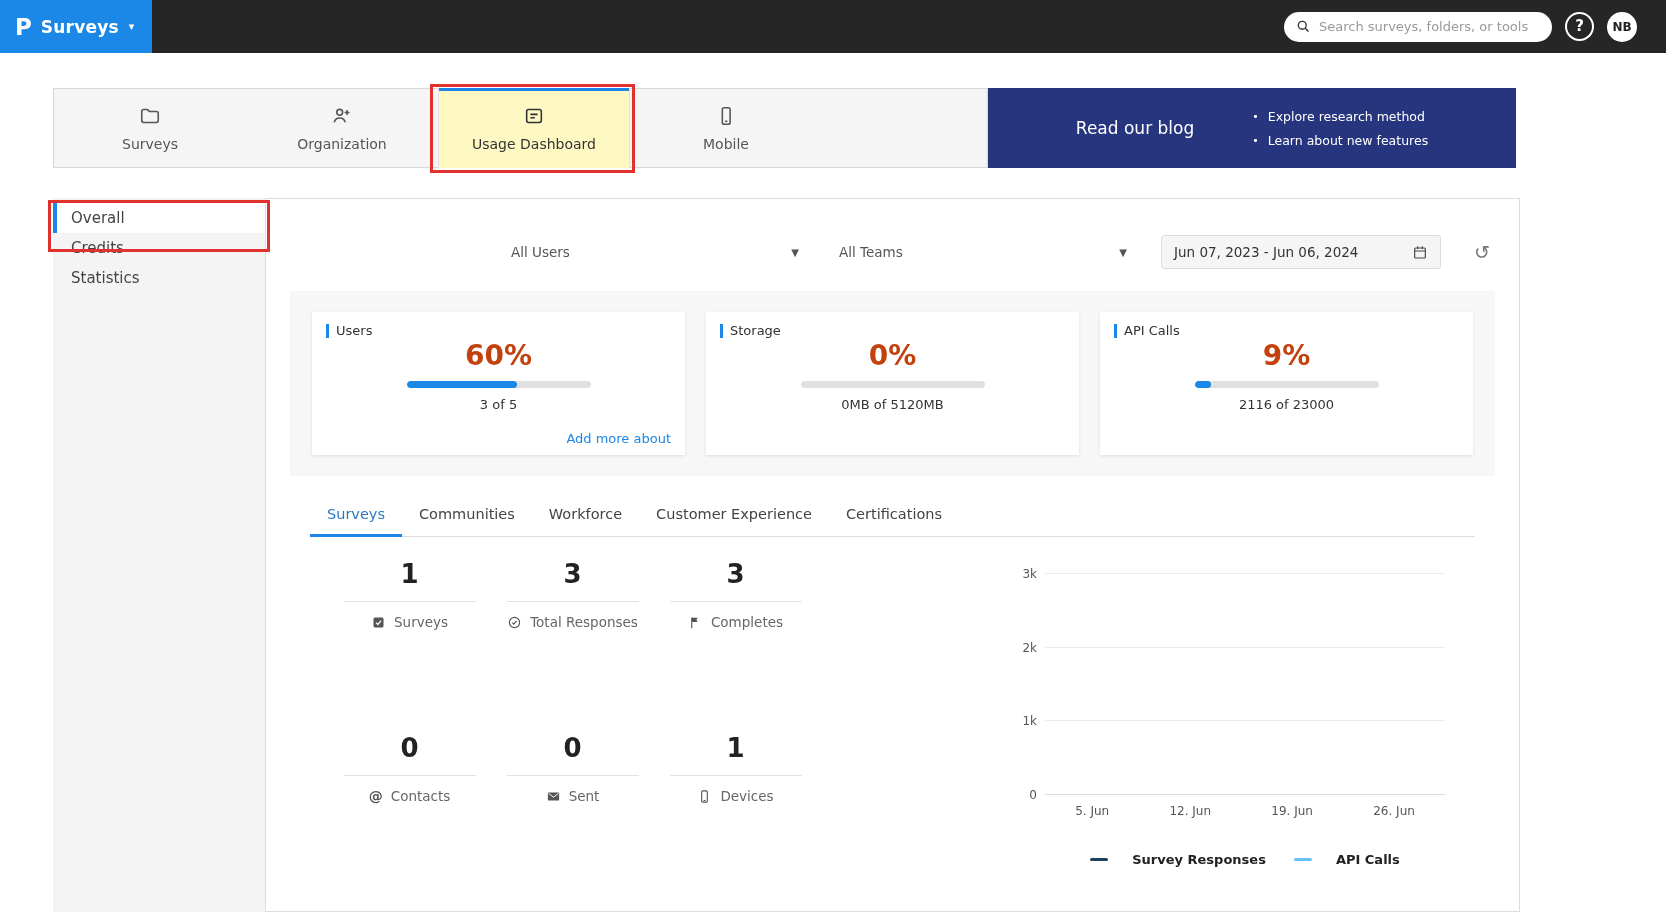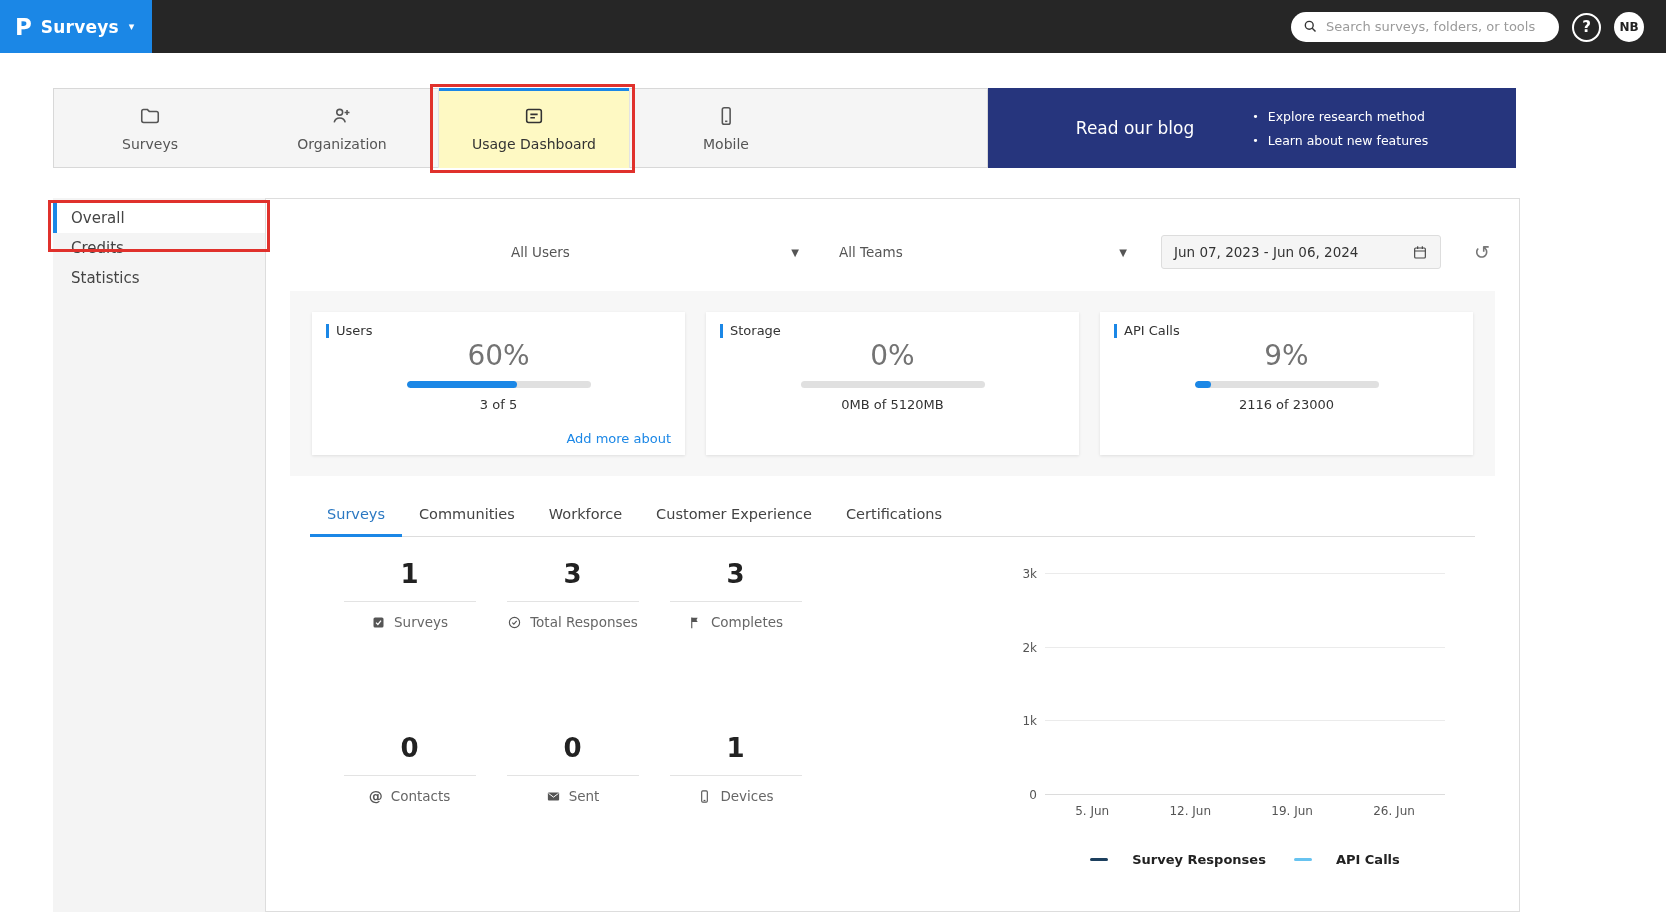--- a/index.html
+++ b/index.html
@@ -7,21 +7,21 @@
   body{
     font-family:"DejaVu Sans","Liberation Sans",sans-serif;
     background:#fff;color:#333;position:relative;overflow:hidden;
   }
   
   .topbar{height:53px;background:#262626;display:flex;align-items:center;justify-content:space-between}
   .brand{width:152px;height:100%;background:#1b87e6;display:flex;align-items:center;gap:9px;padding:0 15px;cursor:pointer;color:#fff;border-right:1px solid #1b87e6}
   .logo{font-size:23px;font-weight:bold}
   .brand-label{font-size:17px;font-weight:600;letter-spacing:.2px}
   .brand .caret{font-size:11px;margin-left:1px}
-  .topbar-right{display:flex;align-items:flex-end;gap:13px;padding-right:22px}
+  .topbar-right{display:flex;align-items:flex-start;gap:13px;padding-right:29px}
   .search{width:268px;height:30px;background:#fff;border-radius:15px;display:flex;align-items:center;padding:0 12px;gap:8px}
   .search svg{width:15px;height:15px;flex:none;color:#333}
   .search input{border:none;outline:none;flex:1;font-size:13px;color:#333;background:transparent;font-family:inherit}
   .search input::placeholder{color:#9a9a9a}
   .help{width:29px;height:29px;border-radius:50%;border:2px solid #fff;color:#fff;display:flex;align-items:center;justify-content:center;font-size:15px;font-weight:bold;cursor:pointer}
   .avatar{width:30px;height:30px;border-radius:50%;background:#fff;color:#222;display:flex;align-items:center;justify-content:center;font-size:12px;font-weight:bold;cursor:pointer}
 
   
   .tab-row{position:absolute;left:53px;top:88px;width:1463px;height:80px;display:flex}
   .tabs{display:flex;background:#f5f5f5;border:1px solid #d8d8d8;width:935px;flex:none}
@@ -49,21 +49,21 @@
   .date-range{width:280px;height:34px;background:#f5f5f5;border:1px solid #ddd;border-radius:3px;display:flex;align-items:center;justify-content:space-between;padding:0 12px;font-size:13.5px;color:#333;cursor:pointer}
   .date-range svg{width:16px;height:16px;color:#444}
   .reset{font-size:19px;color:#777;cursor:pointer;width:26px;text-align:center}
 
   
   .stat-panel{margin-top:22px;background:#f7f7f7;padding:21px 22px;display:flex;gap:21px}
   .stat-card{flex:1;background:#fff;box-shadow:0 1px 3px rgba(0,0,0,.10);padding:11px 14px 10px;position:relative;height:143px}
   .stat-title{display:flex;align-items:center;gap:7px;font-size:13px;color:#333}
   .accent{width:3px;height:14px;background:#1b87e6;flex:none}
   .stat-center{display:flex;flex-direction:column;align-items:center;margin-top:1px;gap:9px}
-  .stat-percent{font-size:28px;font-weight:normal;color:#737373}
+  .stat-percent{font-size:28px;font-weight:bold;color:#c2410c}
   .progress{width:184px;height:7px;border-radius:4px;background:#e0e0e0;overflow:hidden}
   .progress-fill{height:100%;background:#1b87e6;border-radius:4px}
   .stat-detail{font-size:13px;color:#333}
   .stat-link{position:absolute;right:14px;bottom:9px;color:#1b87e6;font-size:13px;cursor:pointer}
 
   
   .usage-section{margin:26px 20px 0}
   .usage-tabs{display:flex;border-bottom:1px solid #ddd}
   .usage-tab{padding:4px 17px 12px;font-size:14.5px;color:#444;cursor:pointer;margin-bottom:-1px}
   .usage-tab.active{color:#2b78c2;border-bottom:3px solid #1b87e6}

